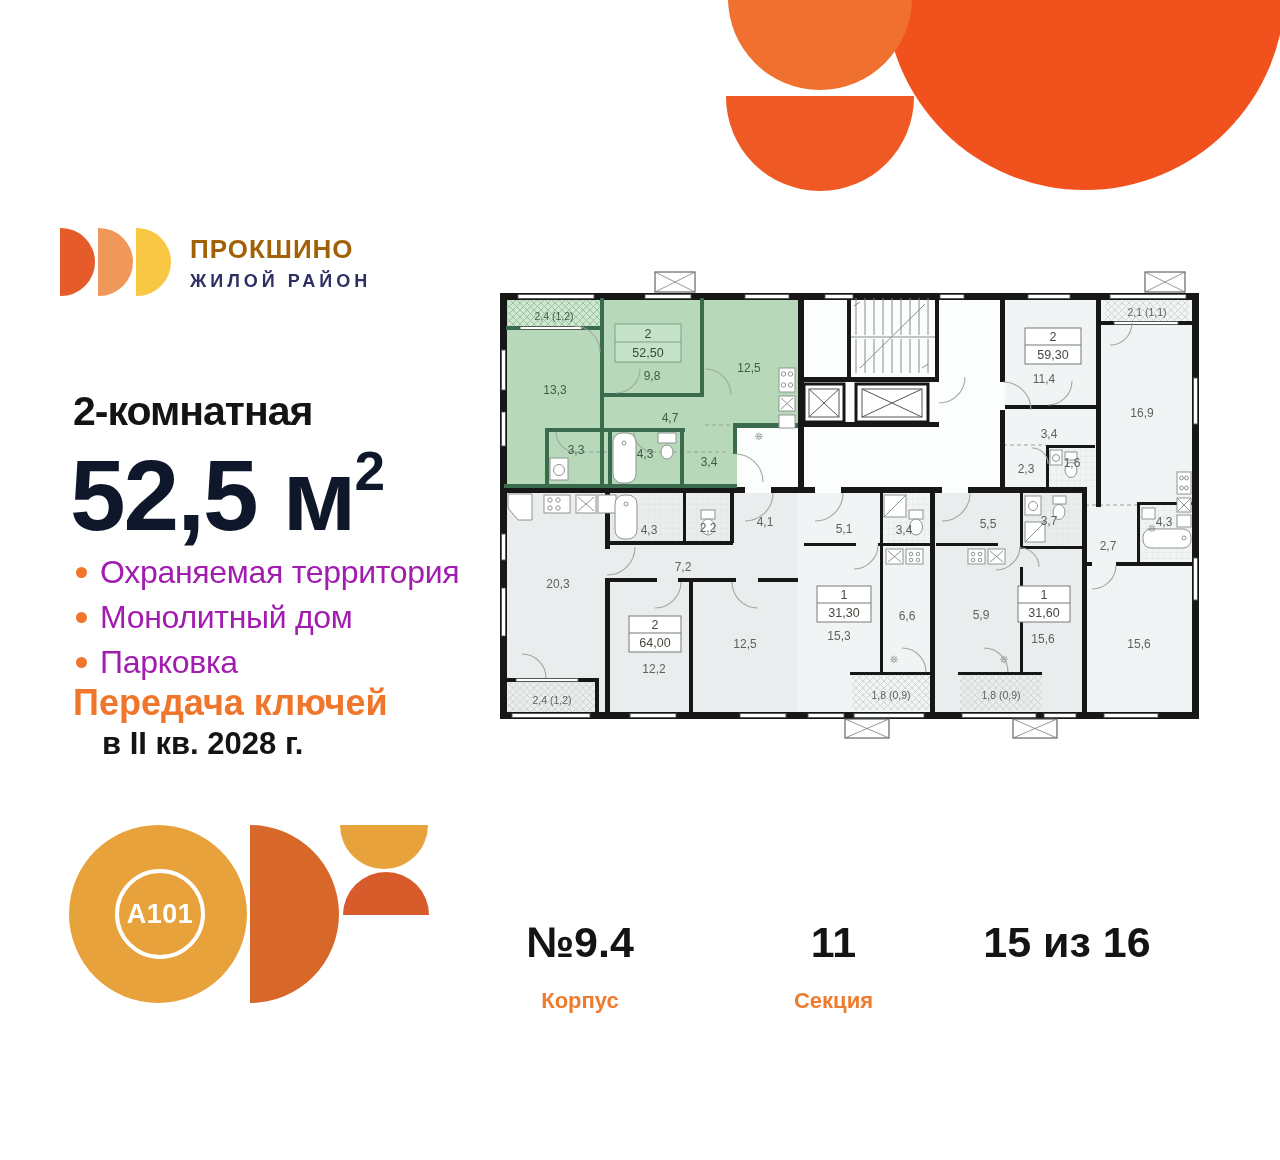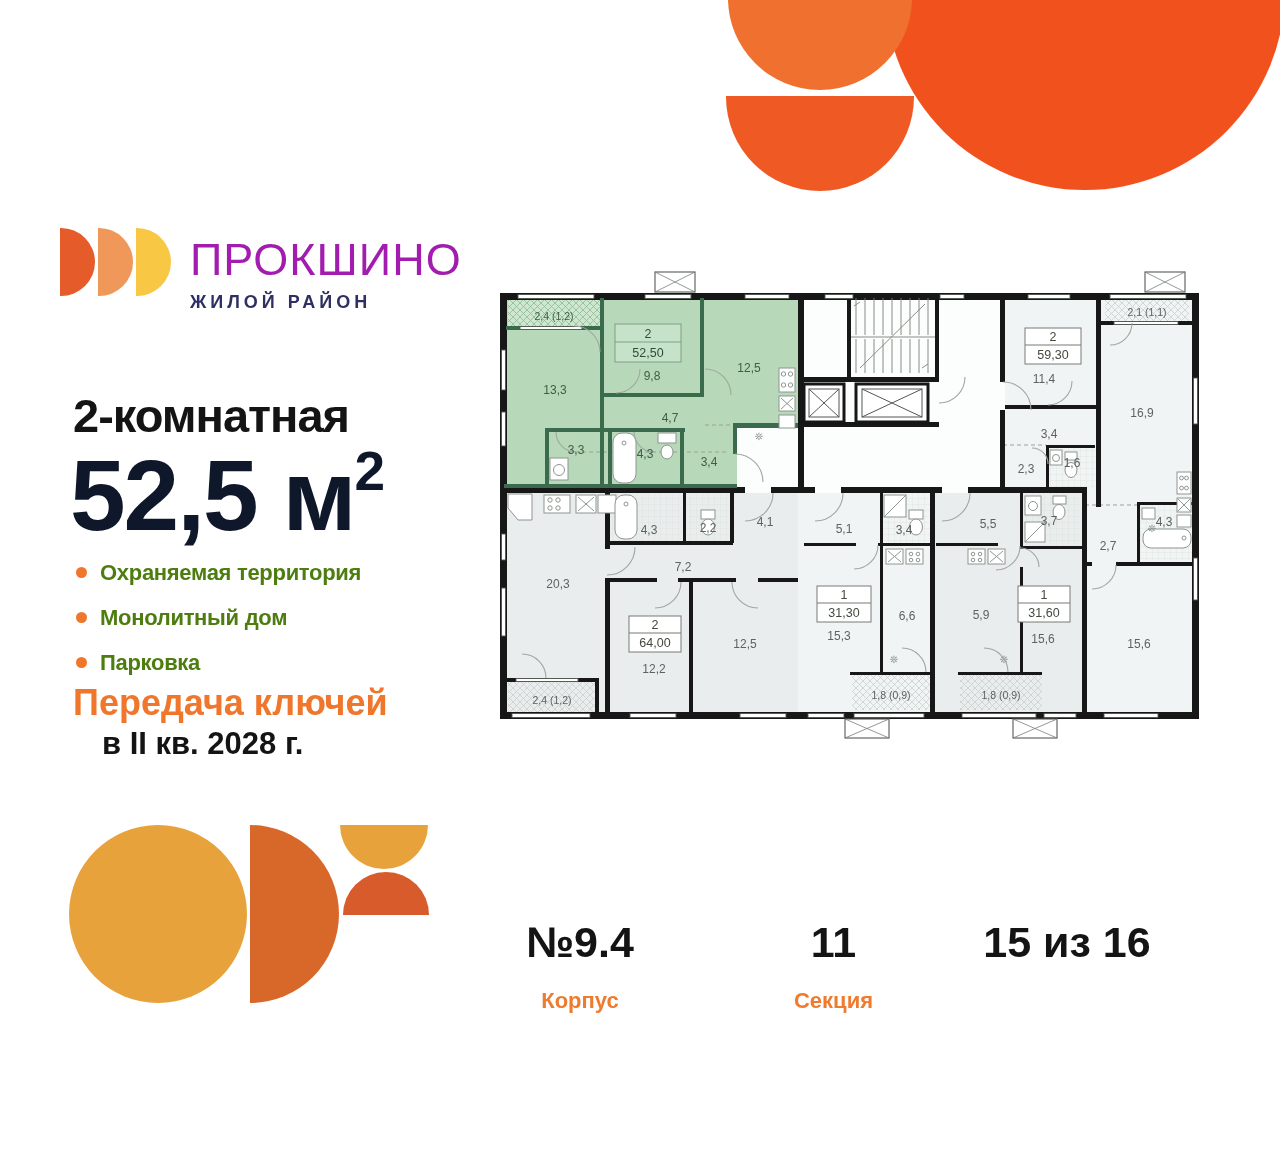--- a/index.html
+++ b/index.html
@@ -9,30 +9,30 @@
   }
   
   .decor-big{position:absolute;left:885px;top:-210px;width:400px;height:400px;border-radius:50%;background:#F1521D;}
   .decor-semi{position:absolute;left:728px;top:-94px;width:184px;height:184px;border-radius:50%;background:#F0702F;}
   .decor-bowl{position:absolute;left:726px;top:96px;width:188px;height:95px;border-radius:0 0 95px 95px;background:#EF5A24;}
   
   .brand{position:absolute;left:60px;top:228px;display:flex;}
   .petal{width:35px;height:68px;border-radius:0 35px 35px 0;margin-right:3px;}
   .petal1{background:#E55C2A;} .petal2{background:#F0975A;} .petal3{background:#F8C845;}
   .brand-text{position:absolute;left:190px;top:234px;}
-  .brand-name{font-size:45px;font-weight:400;color:#a21caf;letter-spacing:1px;}
+  .brand-name{font-size:26px;font-weight:700;color:#a16207;letter-spacing:1px;}
   .brand-tag{font-size:18px;font-weight:600;color:#2E3063;letter-spacing:4px;margin-top:6px;}
   
-  .offer-title{position:absolute;left:73px;top:388px;font-size:47px;font-weight:800;color:#141414;letter-spacing:-1px;}
+  .offer-title{position:absolute;left:73px;top:388px;font-size:41px;font-weight:800;color:#141414;letter-spacing:-1px;}
   .offer-area{position:absolute;left:70px;top:438px;font-size:100px;font-weight:800;color:#0f172a;letter-spacing:-2px;white-space:nowrap;}
   .offer-area .sq{font-size:55px;vertical-align:40px;letter-spacing:0;}
   .features{position:absolute;left:76px;top:550px;}
   .feature{display:flex;align-items:center;height:45px;}
   .dot{width:11px;height:11px;border-radius:50%;background:#F0762C;margin-right:13px;flex:none;}
-  .feature-label{font-size:22px;font-weight:700;color:#4d7c0f;letter-spacing:-0.3px;}
+  .feature-label{font-size:32px;font-weight:400;color:#a21caf;letter-spacing:-0.3px;}
   .keys1{position:absolute;left:73px;top:682px;font-size:36px;font-weight:700;color:#F0762C;text-align:right;}
   .keys2{position:absolute;left:73px;top:726px;font-size:31px;font-weight:800;color:#141414;margin-left:29px;}
   
   .a101{position:absolute;left:69px;top:825px;width:365px;height:192px;}
   .a101-circle{position:absolute;left:0;top:0;width:178px;height:178px;border-radius:50%;background:#E8A23C;}
   .a101-ring{position:absolute;left:46px;top:44px;width:82px;height:82px;border:4px solid #fff;border-radius:50%;
     display:flex;align-items:center;justify-content:center;font-size:27px;font-weight:700;color:#fff;letter-spacing:0.5px;}
   .a101-d{position:absolute;left:181px;top:0;width:89px;height:178px;border-radius:0 89px 89px 0;background:#D8682A;}
   .a101-bowl{position:absolute;left:271px;top:0;width:88px;height:44px;border-radius:0 0 44px 44px;background:#E8A23C;}
   .a101-dome{position:absolute;left:274px;top:47px;width:86px;height:43px;border-radius:43px 43px 0 0;background:#D85B2C;}
@@ -98,20 +98,21 @@
   <div class="feature">
     <span class="dot"></span>
     <span class="feature-label">Парковка</span>
   </div>
 </div>
 <div class="keys1">Передача ключей</div>
 <div class="keys2">в II кв. 2028 г.</div>
 
 <div class="a101">
   <div class="a101-circle"></div>
+  <div class="a101-ring">A101</div>
   <div class="a101-d"></div>
   <div class="a101-bowl"></div>
   <div class="a101-dome"></div>
 </div>
 
 <div class="meta-col c1">
   <div class="meta-value">№9.4</div>
   <div class="meta-label">Корпус</div>
 </div>
 <div class="meta-col c2">

